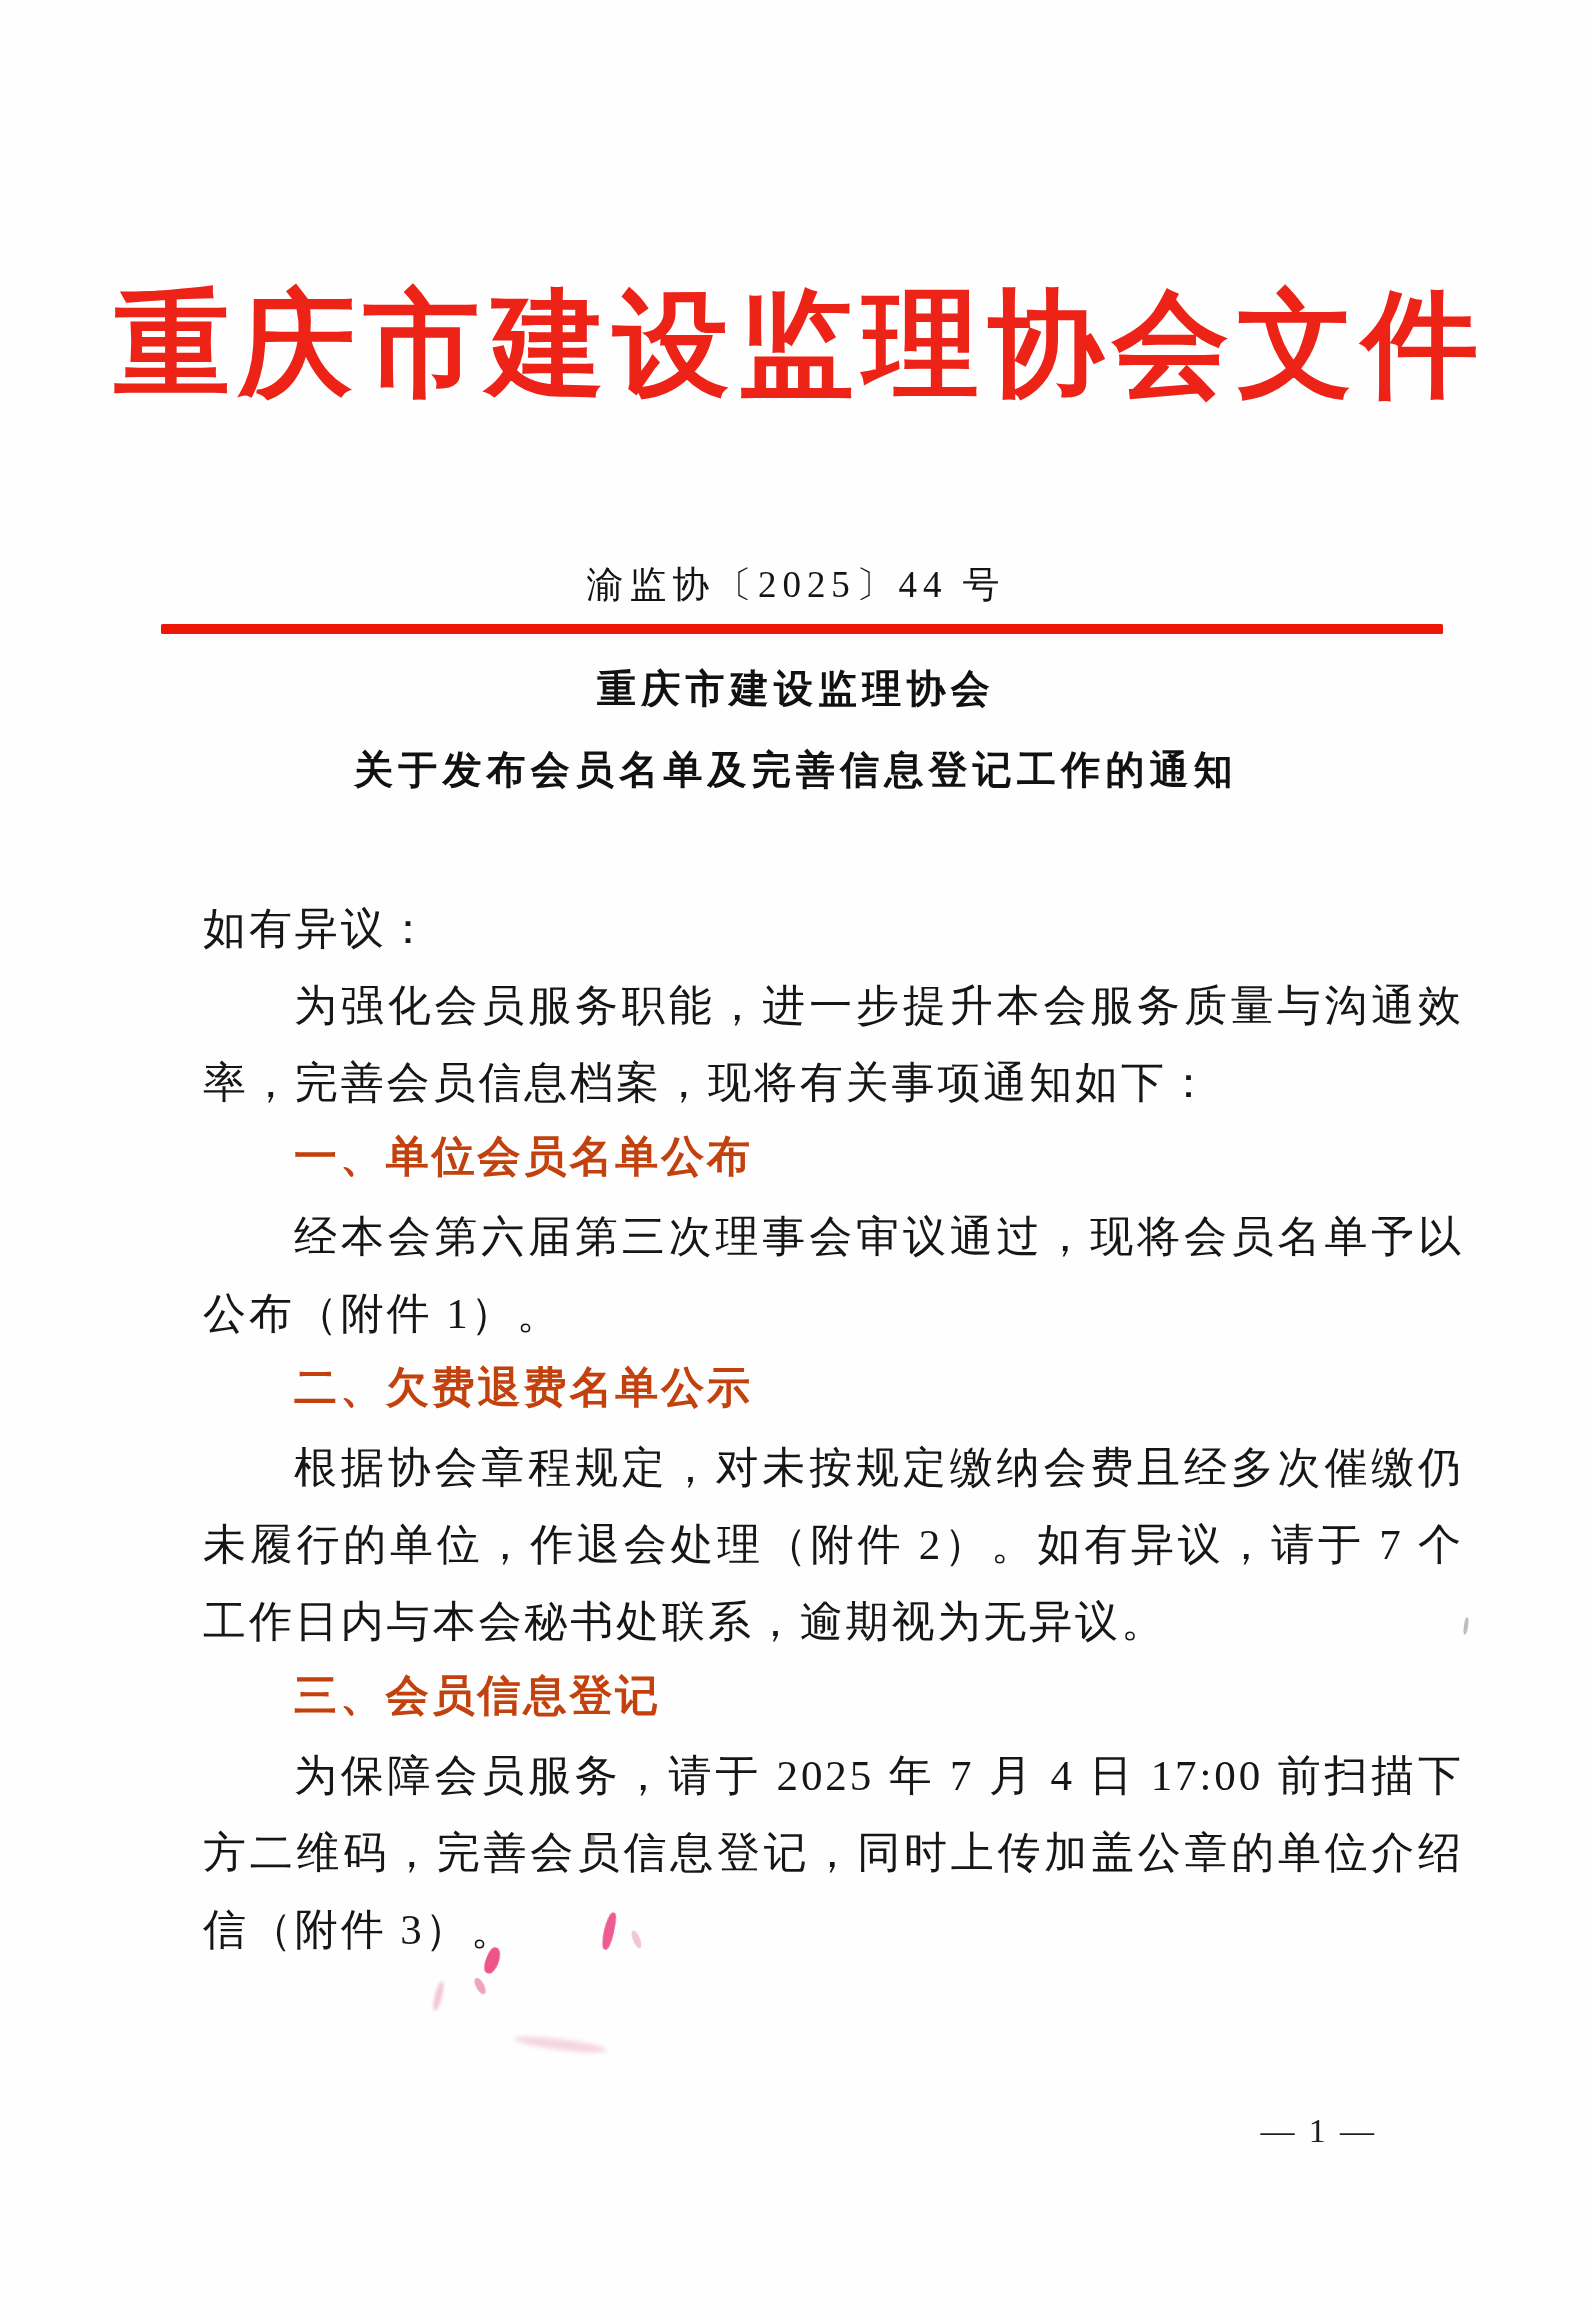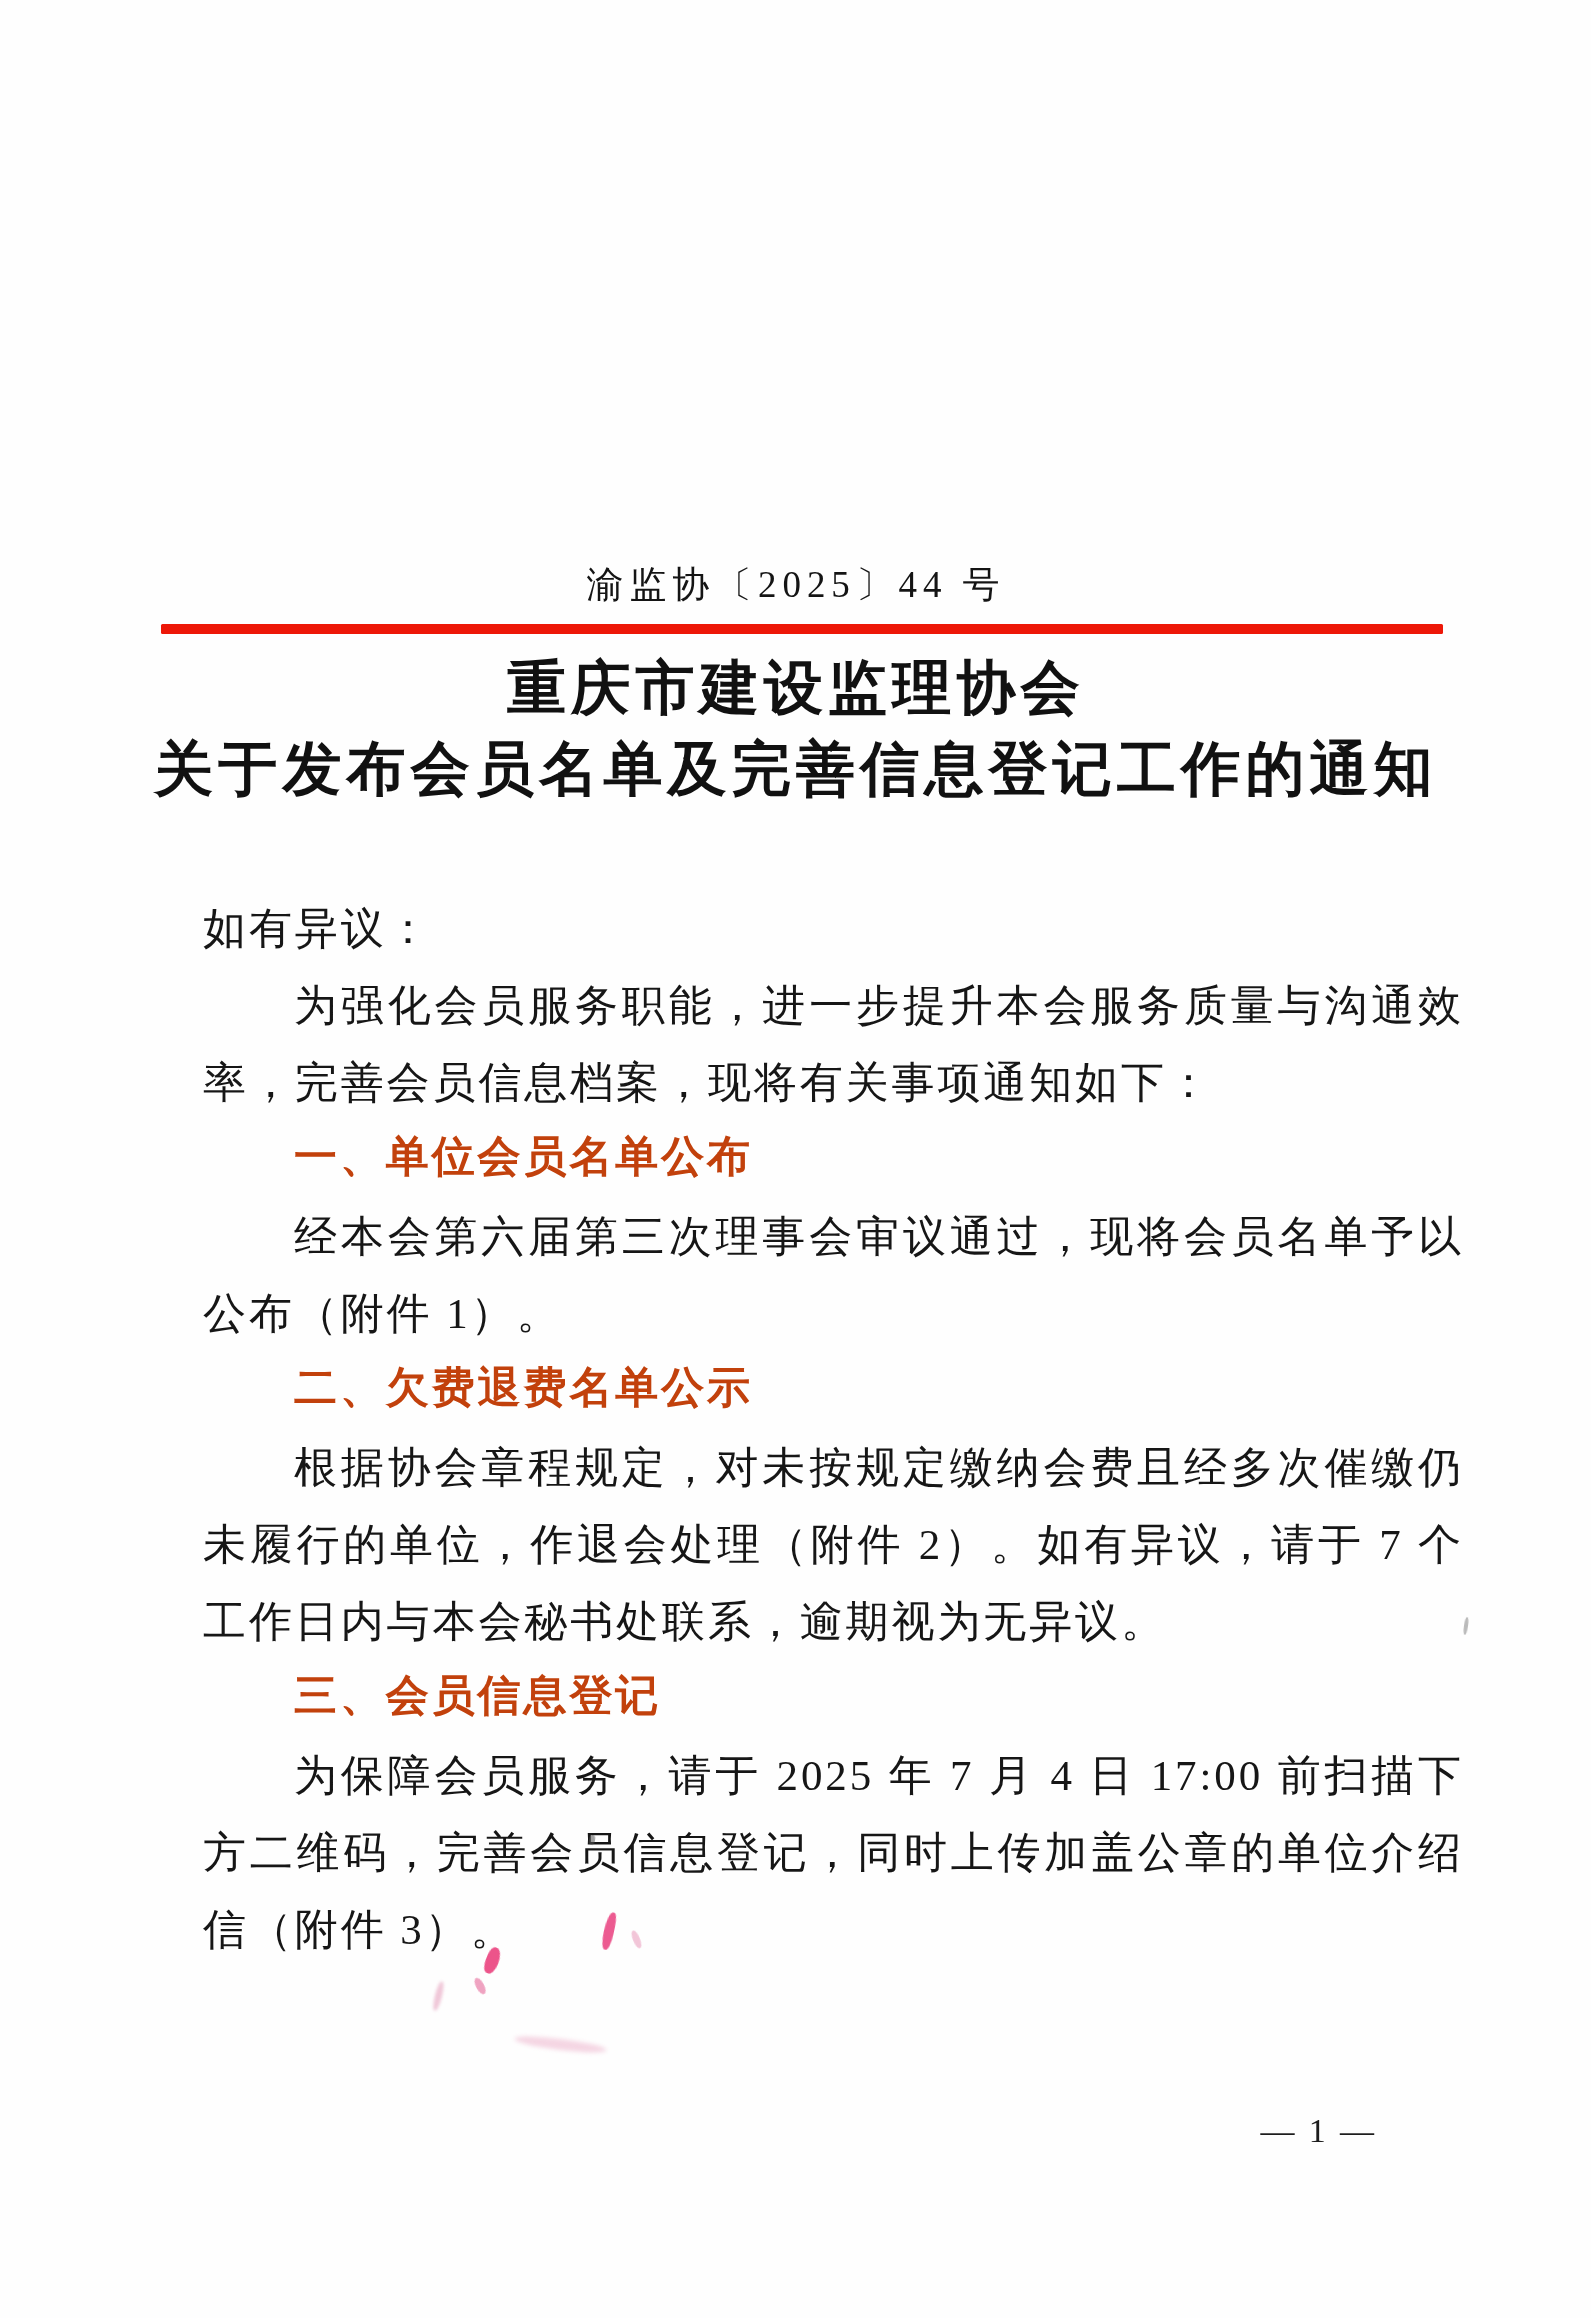--- a/index.html
+++ b/index.html
@@ -54,21 +54,21 @@
     border-radius: 1.5px;
   }
   
   .doc-title {
     position: absolute;
     top: 648px;
     left: 0;
     width: 100%;
     text-align: center;
     font-weight: 700;
-    font-size: 59px;
+    font-size: 39px;
     line-height: 81px;
     letter-spacing: 5.2px;
     color: #111111;
     white-space: nowrap;
   }
   
   .body-block {
     position: absolute;
     top: 890px;
     left: 203px;
@@ -111,20 +111,21 @@
   .s5 { left: 604px; top: 1912px; width: 9.6px; height: 38px; background: #e7256d; opacity: .75; border-radius: 60% 40% 50% 50%; transform: rotate(12deg); filter: blur(0.7px); }
   .s6 { left: 633px; top: 1930px; width: 6.6px; height: 19px; background: #dd5f94; opacity: .35; border-radius: 50%; transform: rotate(-22deg); filter: blur(0.7px); }
   .s7 { left: 589px; top: 1835px; width: 5.9px; height: 10.3px; background: #555555; opacity: .55; border-radius: 50%; transform: rotate(10deg); filter: blur(0.7px); }
   .s8 { left: 1464px; top: 1617px; width: 4.4px; height: 17.7px; background: #6a6a6a; opacity: .45; border-radius: 50%; transform: rotate(8deg); filter: blur(0.7px); }
 </style>
 </head>
 <body>
 
 <div class="page">
 
+  <div class="org-title">重庆市建设监理协会文件</div>
 
   <div class="doc-number">渝监协〔2025〕44 号</div>
 
   <div class="red-line"></div>
 
   <div class="doc-title">
     <div>重庆市建设监理协会</div>
     <div>关于发布会员名单及完善信息登记工作的通知</div>
   </div>
 

